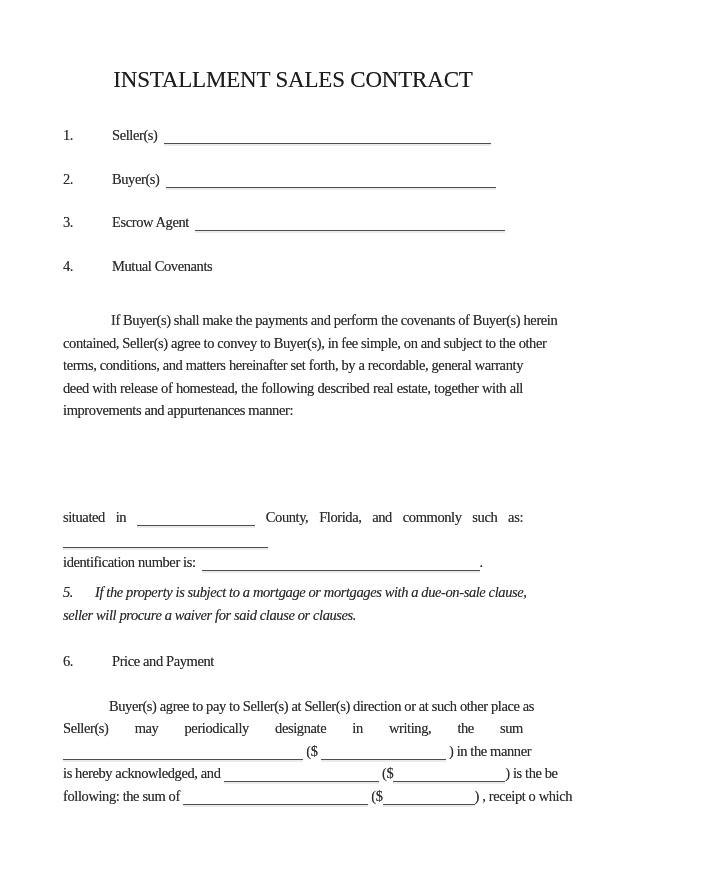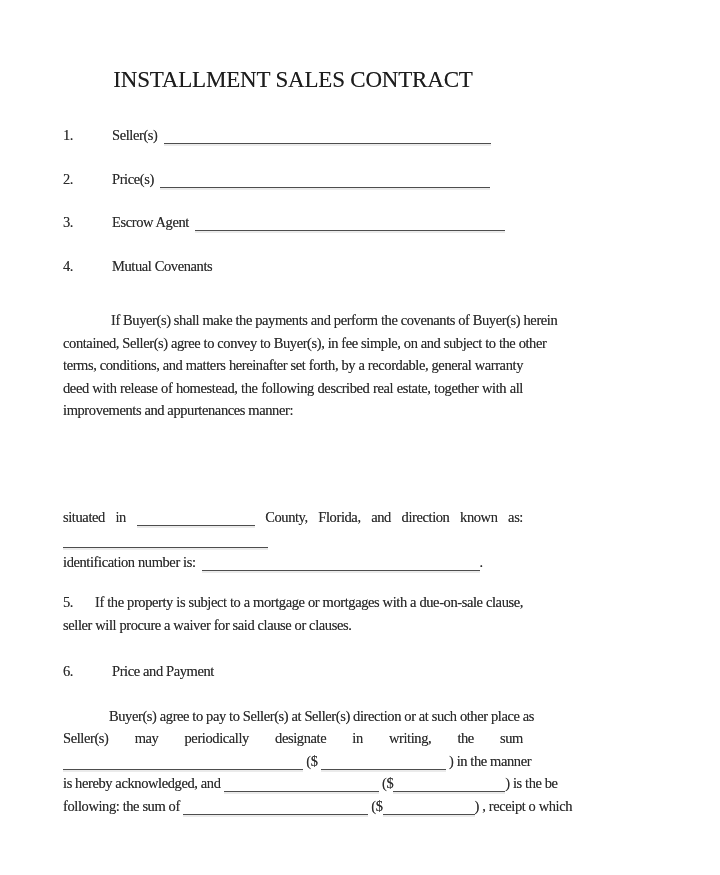--- a/index.html
+++ b/index.html
@@ -51,51 +51,51 @@
   .w327 { width: 327px; } .w330 { width: 330px; } .w310 { width: 310px; }
   .w118 { width: 118px; } .w205 { width: 205px; } .w278 { width: 278px; }
   .w240 { width: 240px; } .w125 { width: 125px; }
   .w185 { width: 185px; } .w92  { width: 92px; }
   .w155 { width: 155px; } .w112 { width: 112px; }
   .sec4head { margin-top: 4px; }
   .para4 { margin-top: 32px; }
   .ind48 { padding-left: 48px; }
   .ind46 { padding-left: 46px; }
   .situated { margin-top: 84px; }
-  .sec5 { margin-top: 18px; }
+  .sec5 { margin-top: 8px; font-style: italic; }
   .sec6 { margin-top: 24px; }
   .payment { margin-top: 22px; }
 </style>
 </head>
 <body>
 
 <div class="page">
 
   <h1 class="title">INSTALLMENT SALES CONTRACT</h1>
 
   <div class="parties">
     <div class="row"><span class="num">1.</span><span>Seller(s)</span><span class="blank w327 ml6"></span></div>
-    <div class="row"><span class="num">2.</span><span>Price(s)</span><span class="blank w330 ml6"></span></div>
+    <div class="row"><span class="num">2.</span><span>Buyer(s)</span><span class="blank w330 ml6"></span></div>
     <div class="row"><span class="num">3.</span><span>Escrow Agent</span><span class="blank w310 ml6"></span></div>
     <div class="row sec4head"><span class="num">4.</span><span>Mutual Covenants</span></div>
   </div>
 
   <div class="para4">
     <div class="jline ind48">If Buyer(s) shall make the payments and perform the covenants of Buyer(s) herein</div>
     <div class="jline">contained, Seller(s) agree to convey to Buyer(s), in fee simple, on and subject to the other</div>
     <div class="jline">terms, conditions, and matters hereinafter set forth, by a recordable, general warranty</div>
     <div class="jline">deed with release of homestead, the following described real estate, together with all</div>
     <div class="row">improvements and appurtenances manner:</div>
   </div>
 
   <div class="situated">
     <div class="jline">
       <span>situated in</span>
       <span class="blank w118"></span>
-      <span>County, Florida, and direction known as:</span>
+      <span>County, Florida, and commonly such as:</span>
     </div>
     <div class="jline">
       <span class="blank w205"></span>
     </div>
     <div class="row"><span>identification number is:</span><span class="blank w278 ml6"></span><span>.</span></div>
   </div>
 
   <div class="sec5">
     <div class="jline"><span class="num5">5.</span><span class="gap22"></span><span>If the property is subject to a mortgage or mortgages with a due-on-sale clause,</span></div>
     <div class="row">seller will procure a waiver for said clause or clauses.</div>

